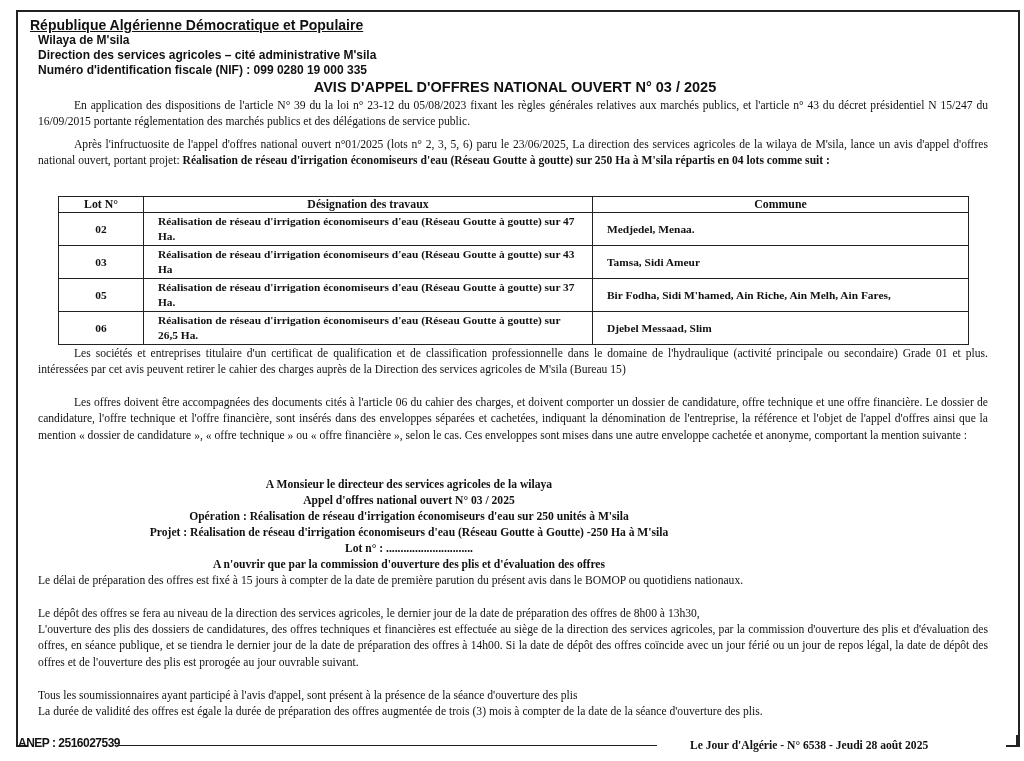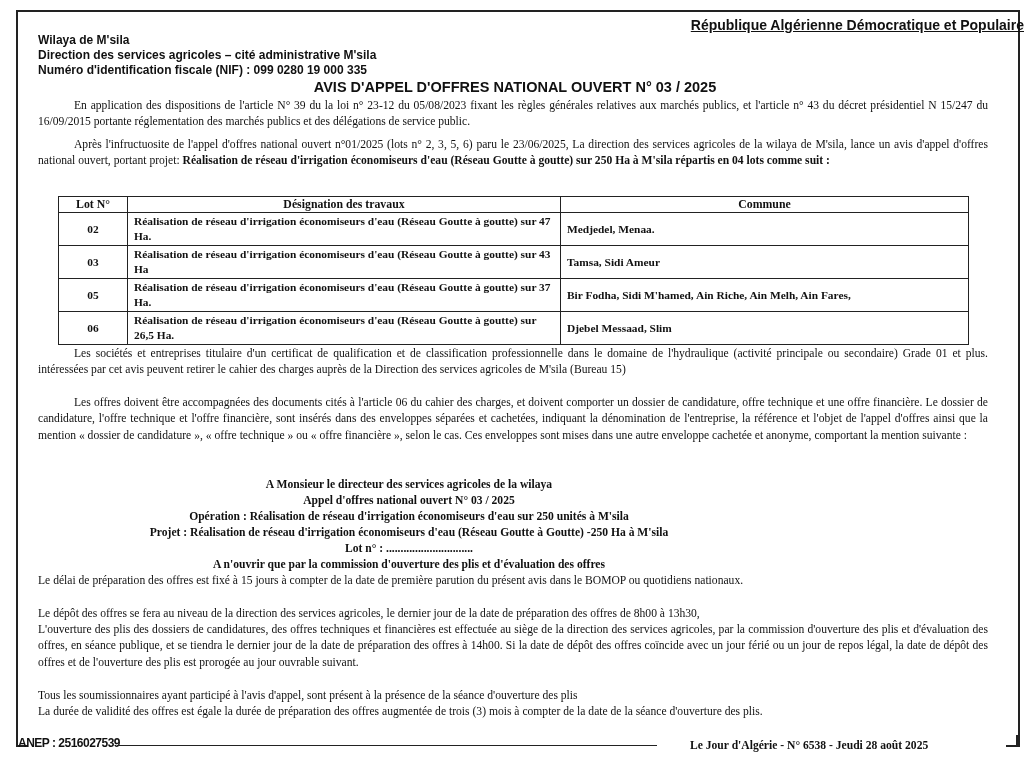--- a/index.html
+++ b/index.html
@@ -4,33 +4,33 @@
 <style>
   html, body { margin:0; padding:0; background:#ffffff; }
   body { width:1024px; height:761px; position:relative; overflow:hidden; color:#111; }
   .frame {
     position:absolute; left:16px; top:10px; width:1000px; height:735px;
     border-left:2px solid #222; border-right:2px solid #222; border-top:2px solid #222;
   }
   .serif { font-family:"Liberation Serif", "DejaVu Serif", serif; }
   .sans { font-family:"Liberation Sans", "DejaVu Sans", sans-serif; }
   .top-title {
-    position:absolute; top:17px; left:0; width:1024px; text-align:right; padding-left:22px; box-sizing:border-box;
+    position:absolute; top:17px; left:0; width:1024px; text-align:left; padding-left:30px; box-sizing:border-box;
     font-weight:bold; font-size:14px; text-decoration:underline;
   }
   .hdr { position:absolute; left:38px; font-weight:bold; font-size:12px; line-height:15px; }
   .avis-title { position:absolute; top:79px; left:0; width:1000px; text-align:center; font-weight:bold; font-size:14.5px; padding-left:30px; box-sizing:border-box;}
   .para { position:absolute; left:38px; width:950px; font-size:11.6px; line-height:16.4px; text-align:justify; font-weight:bold; }
   .para .ind { display:inline-block; width:36px; }
   .para b.strong { font-weight:900; }
   table.lots {
     position:absolute; left:58px; top:196px; width:911px; border-collapse:collapse;
     font-family:"Liberation Serif", "DejaVu Serif", serif; font-size:11.4px; font-weight:bold;
   }
-  table.lots th, table.lots td { border:1.5px solid #222; padding:0 6px;font-family:Liberation Serif, serif; }
+  table.lots th, table.lots td { border:1.5px solid #222; padding:0 14px;font-family:Liberation Serif, serif; }
   table.lots th { height:14px; font-size:11.8px; text-align:center; }
   table.lots td { height:32px; line-height:15px; }
   table.lots td.lot { text-align:center; width:56px; }
   table.lots td.des { width:420px; }
   .center-block { position:absolute; left:0; width:818px; text-align:center; font-size:11.6px; line-height:16.4px; font-weight:bold; }
   .footer-left { position:absolute; left:18px; top:736px; font-size:12px; font-weight:bold; font-family:"Liberation Sans", sans-serif; letter-spacing:-0.5px; }
   .footer-line { position:absolute; left:117px; top:745px; width:540px; border-top:1.5px solid #222; }
   .footer-right { position:absolute; left:690px; top:739px; font-size:11.6px; font-weight:bold; }
   .corner-l { position:absolute; left:16px; top:735px; width:10px; height:10px; border-left:2px solid #222; border-bottom:2px solid #222; }
   .corner-r { position:absolute; right:6px; top:735px; width:10px; height:10px; border-right:2px solid #222; border-bottom:2px solid #222; }

